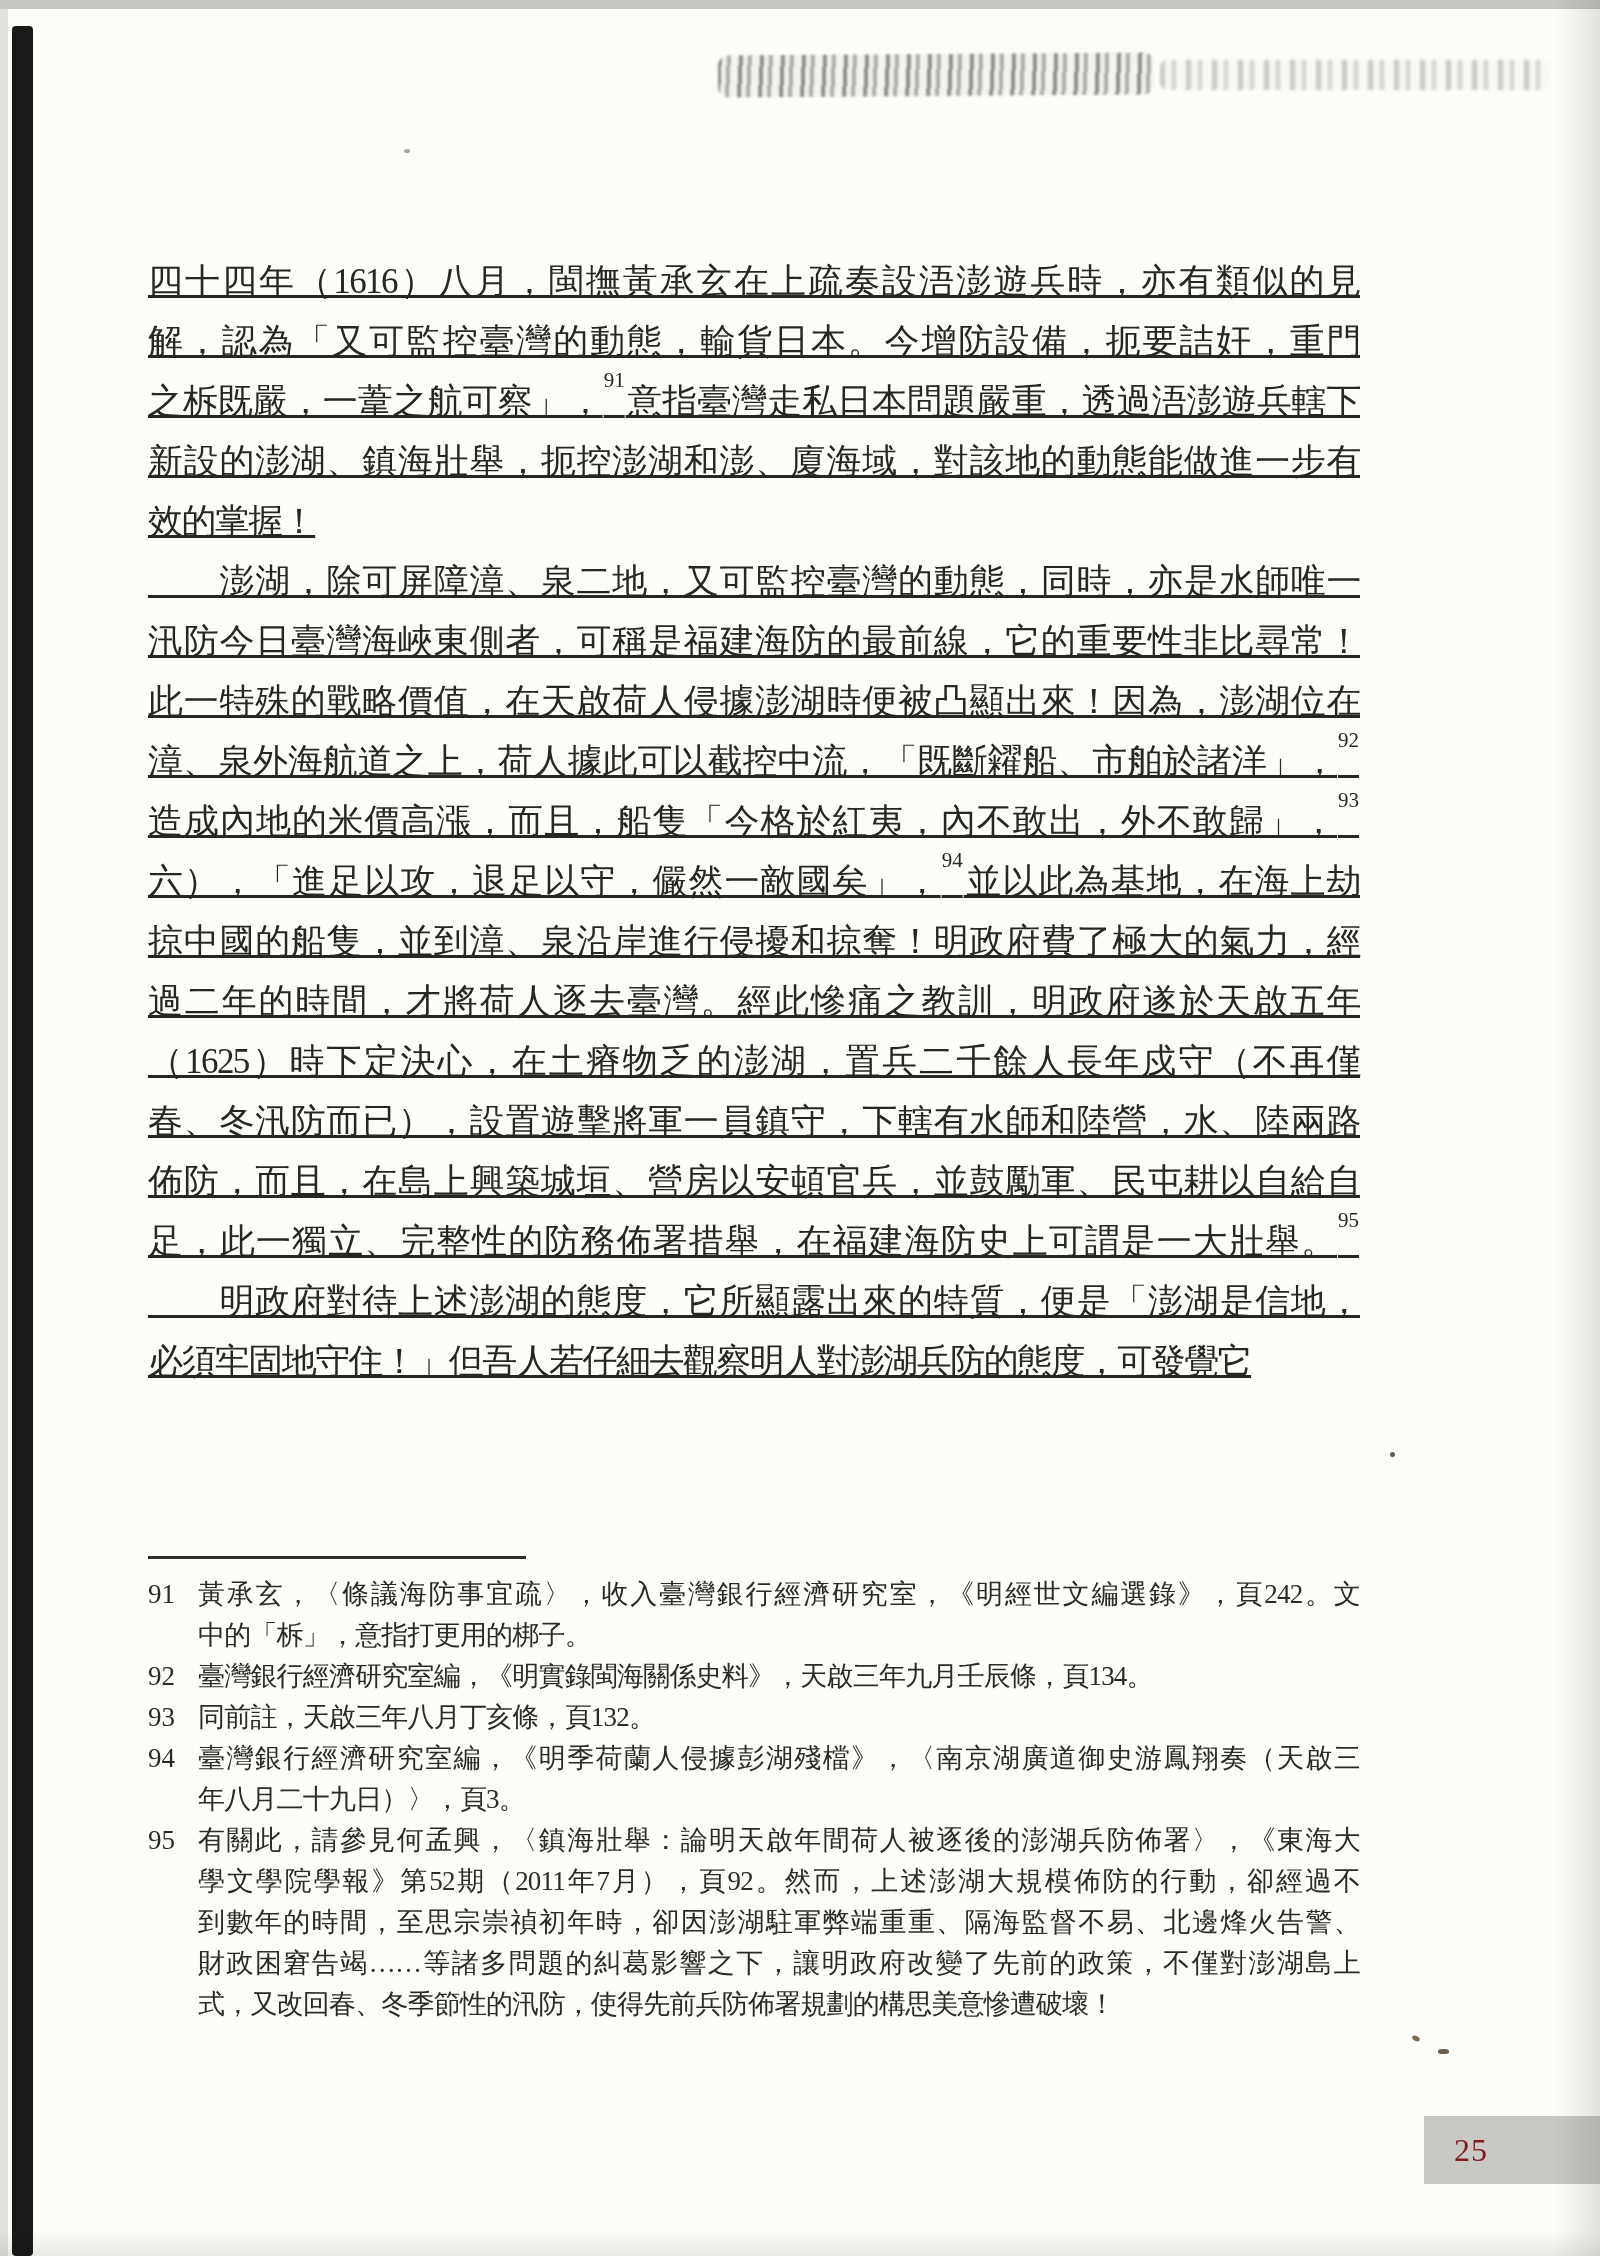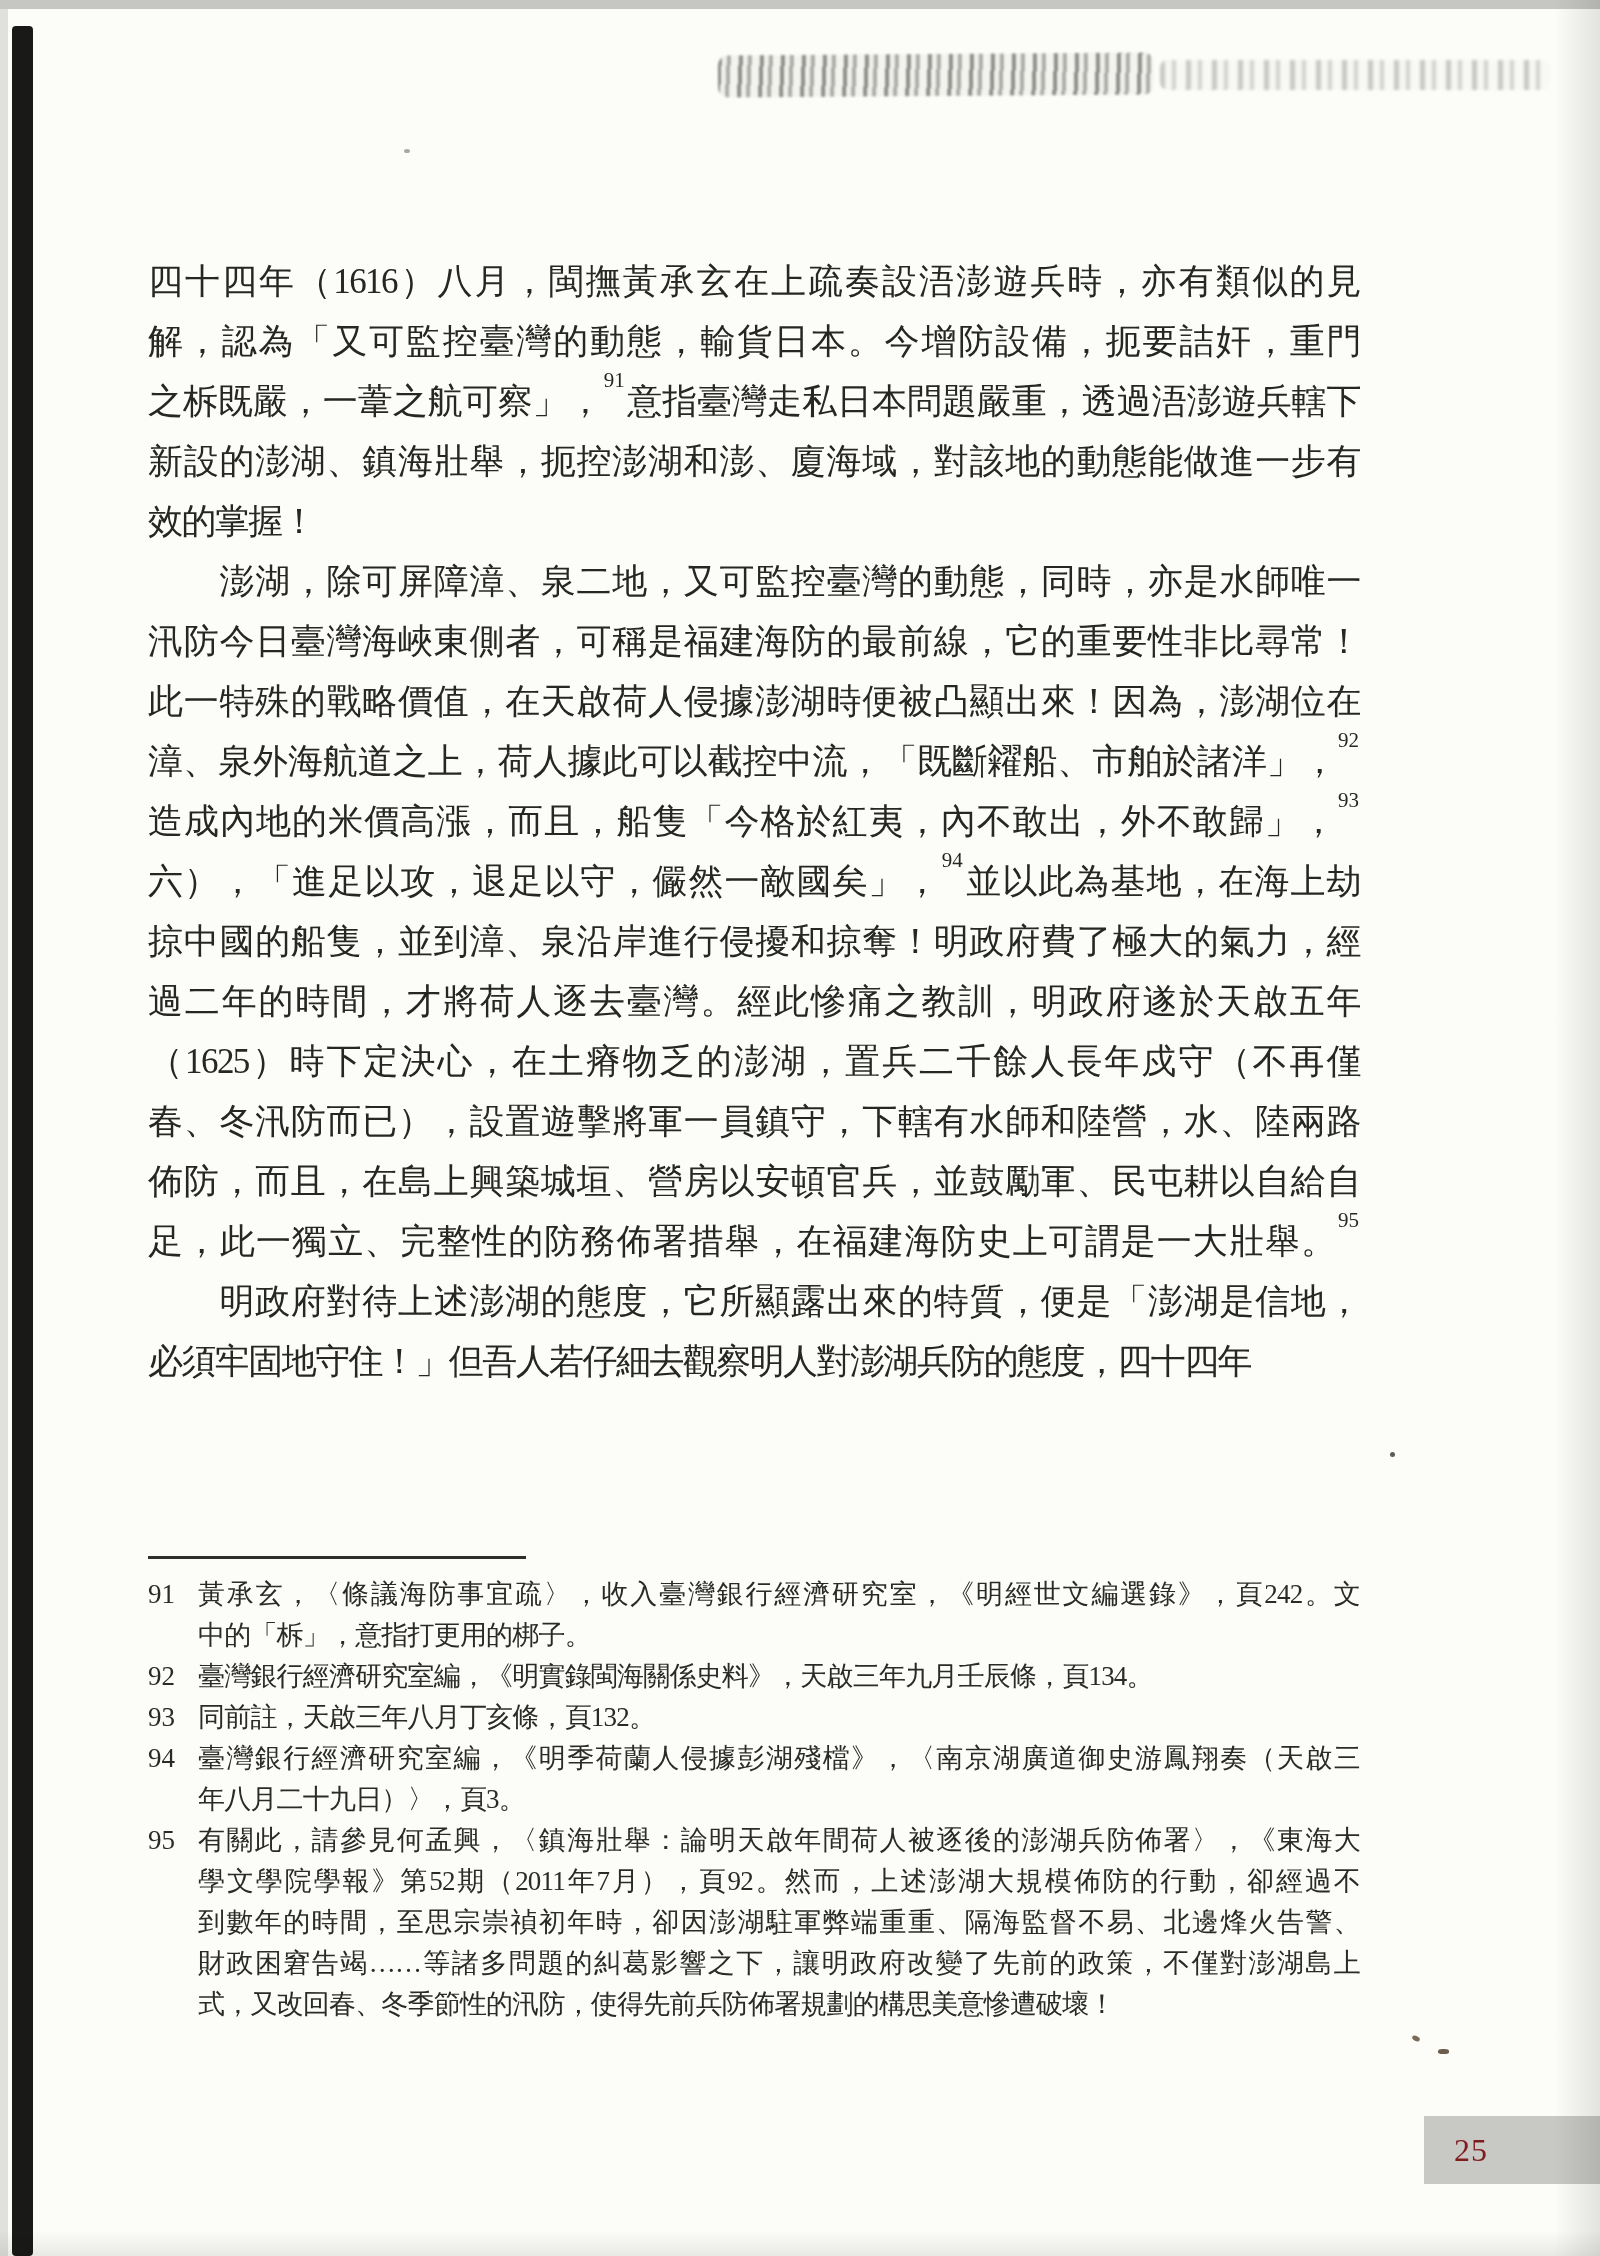--- a/index.html
+++ b/index.html
@@ -45,21 +45,21 @@
   .sp2 { left:1390px; top:1452px; width:5px; height:5px; background:#5d5d58; }
   .sp3 { left:1412px; top:2036px; width:8px; height:5px; background:#7a6a58; transform:rotate(25deg); }
   .sp4 { left:1438px; top:2049px; width:11px; height:5px; background:#6e5e4d; border-radius:40%; }
 
   .body-text {
     position:absolute; left:148px; top:252px; width:1212px;
     color:#262624; font-size:35px;
   }
   .body-line {
     height:60px; line-height:60px; letter-spacing:-0.045em;
-    text-align:left; overflow:visible;
+    text-align:left; overflow:visible;text-decoration:underline;
   }
   .body-line.j { text-align:justify; text-align-last:justify; }
   sup.fnref {
     font-size:21px; line-height:0; position:relative; top:-13px;
     letter-spacing:0; padding:0 1px;
   }
 
   .footnotes {
     position:absolute; left:148px; top:1556px; width:1212px; color:#2a2a28;
   }
@@ -111,21 +111,21 @@
         <div class="body-line j">六），「進足以攻，退足以守，儼然一敵國矣」，<sup class="fnref">94</sup>並以此為基地，在海上劫</div>
         <div class="body-line j">掠中國的船隻，並到漳、泉沿岸進行侵擾和掠奪！明政府費了極大的氣力，經</div>
         <div class="body-line j">過二年的時間，才將荷人逐去臺灣。經此慘痛之教訓，明政府遂於天啟五年</div>
         <div class="body-line j">（1625）時下定決心，在土瘠物乏的澎湖，置兵二千餘人長年戍守（不再僅</div>
         <div class="body-line j">春、冬汛防而已），設置遊擊將軍一員鎮守，下轄有水師和陸營，水、陸兩路</div>
         <div class="body-line j">佈防，而且，在島上興築城垣、營房以安頓官兵，並鼓勵軍、民屯耕以自給自</div>
         <div class="body-line j">足，此一獨立、完整性的防務佈署措舉，在福建海防史上可謂是一大壯舉。<sup class="fnref">95</sup></div>
       </div>
       <div>
         <div class="body-line j">　　明政府對待上述澎湖的態度，它所顯露出來的特質，便是「澎湖是信地，</div>
-        <div class="body-line">必須牢固地守住！」但吾人若仔細去觀察明人對澎湖兵防的態度，四十四年</div>
+        <div class="body-line">必須牢固地守住！」但吾人若仔細去觀察明人對澎湖兵防的態度，可發覺它</div>
       </div>
     </div>
 
   <div class="footnotes" id="footnotes">
     <div class="fn-rule"></div>
   <div class="footnote">
         <span class="fn-num">91</span>
         <div class="fn-line j">黃承玄，〈條議海防事宜疏〉，收入臺灣銀行經濟研究室，《明經世文編選錄》，頁242。文</div>
         <div class="fn-line">中的「柝」，意指打更用的梆子。</div>
       </div>

